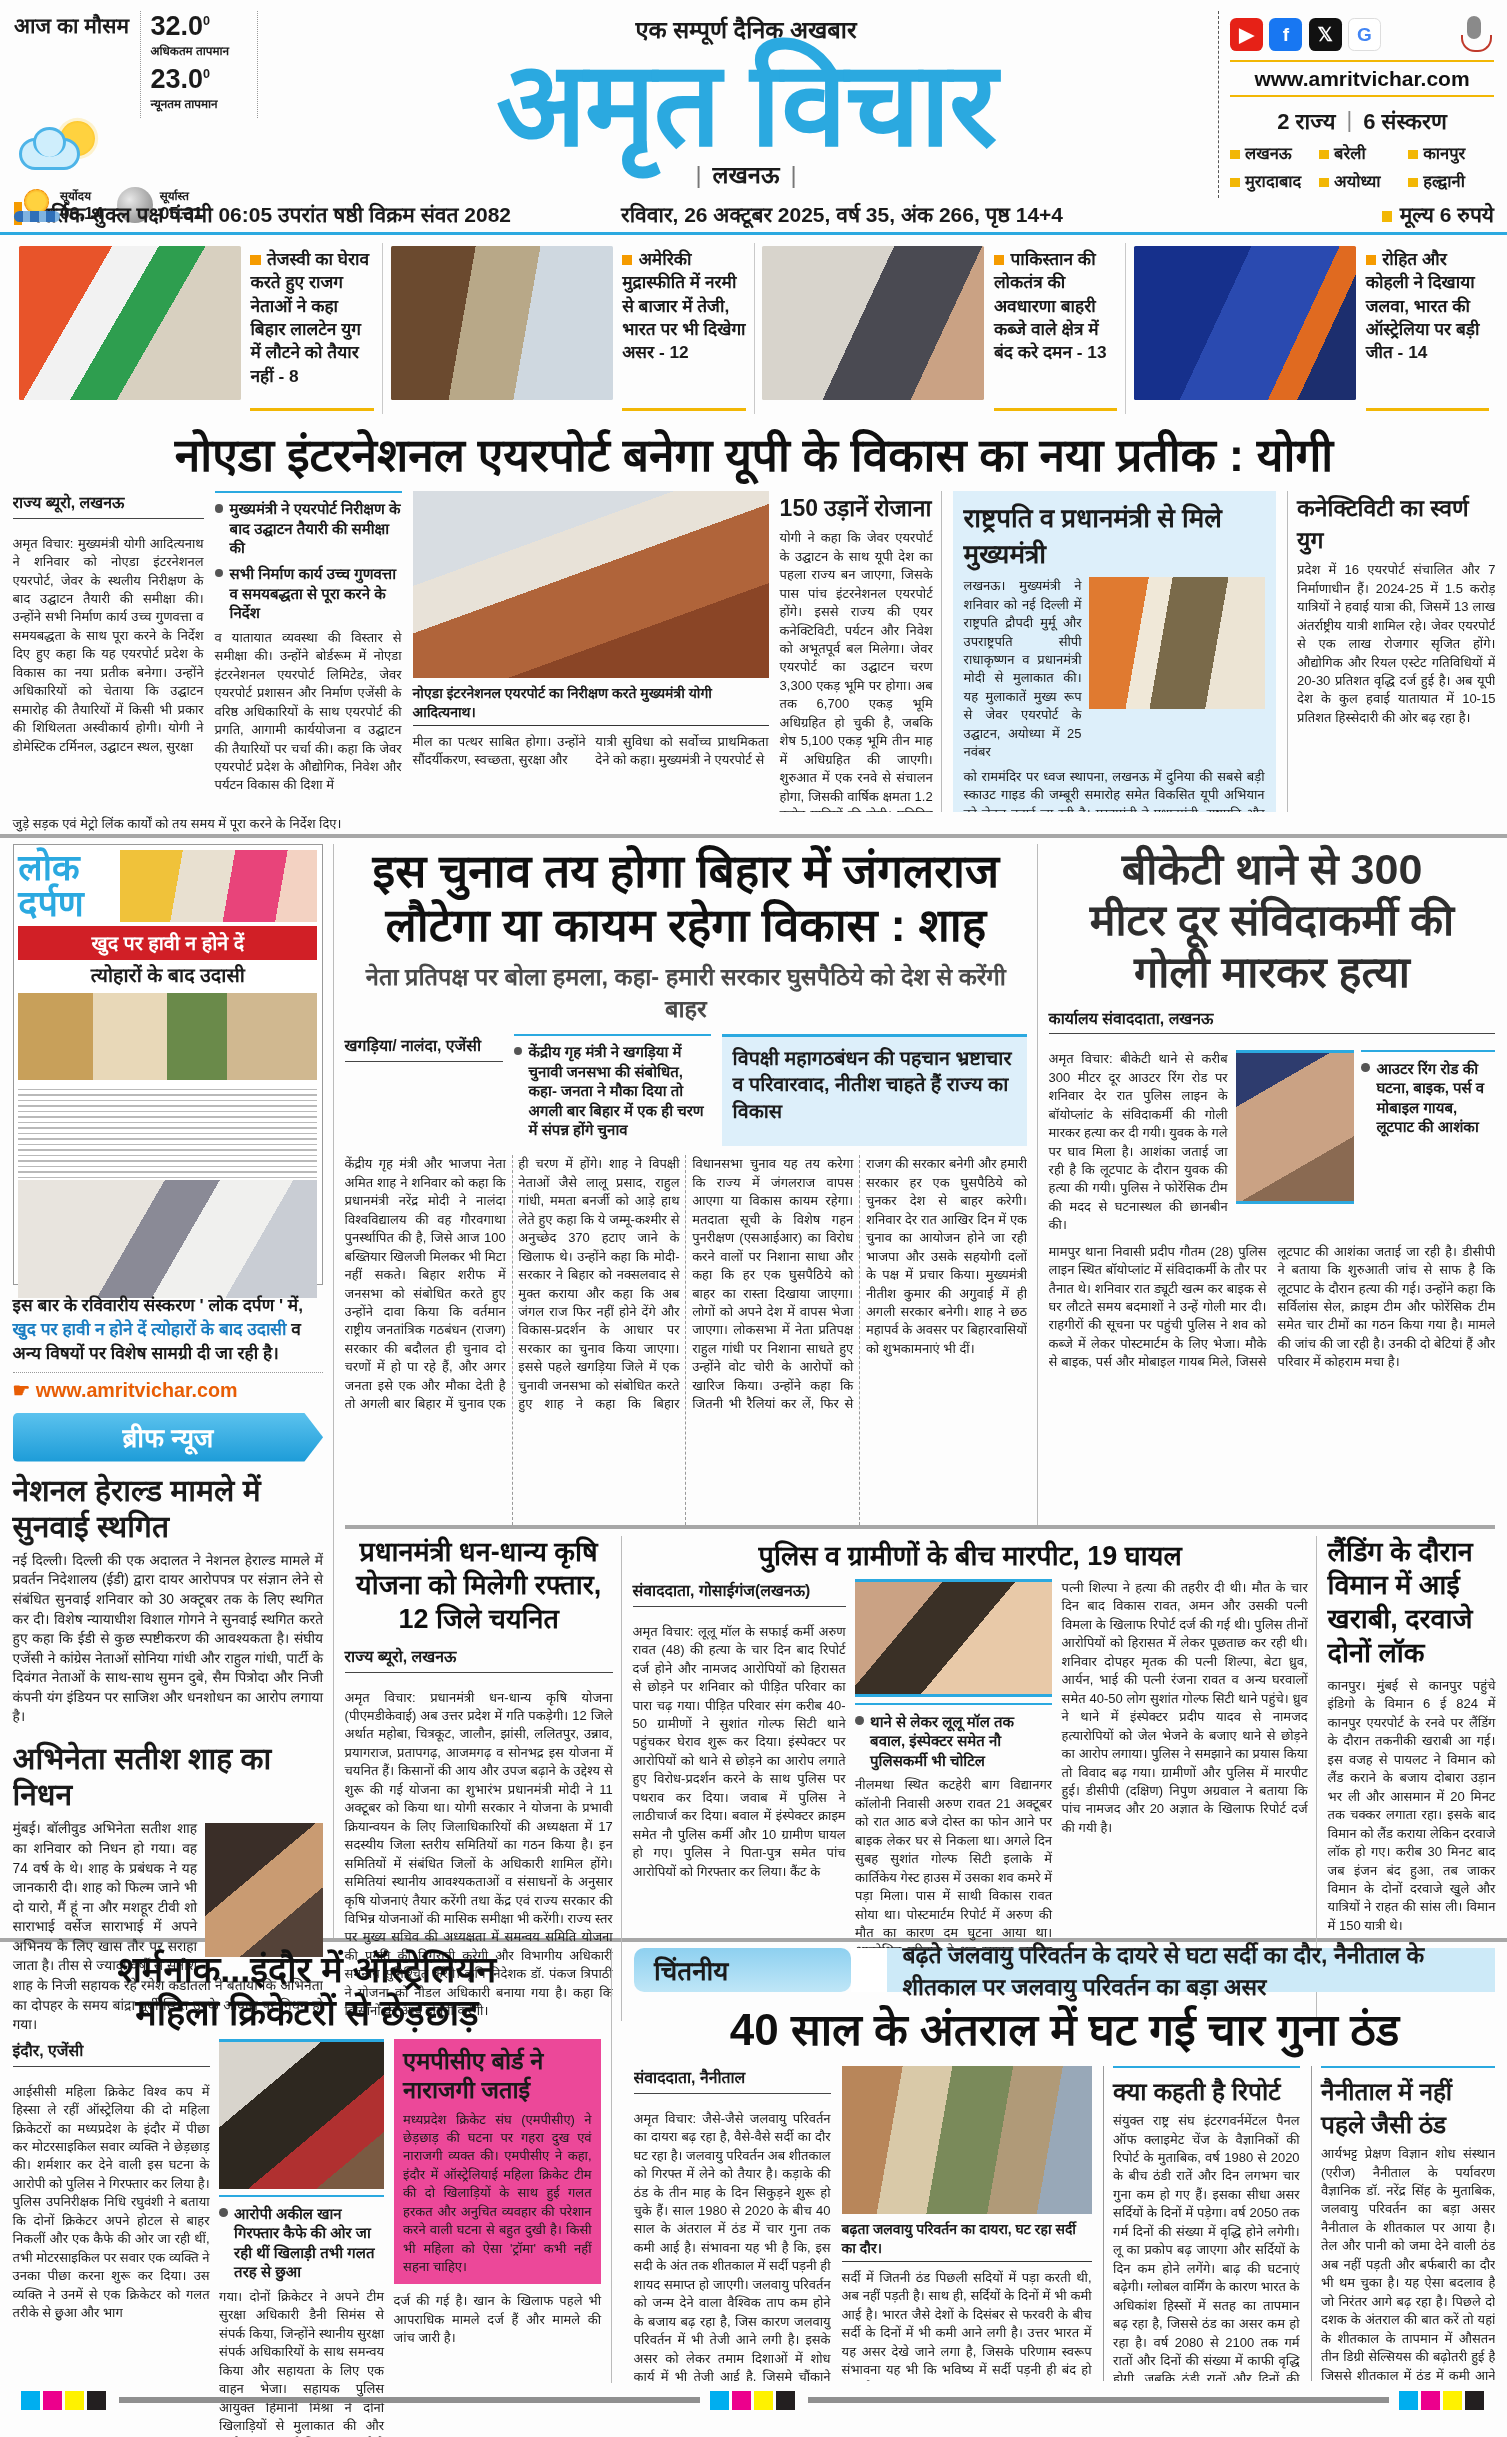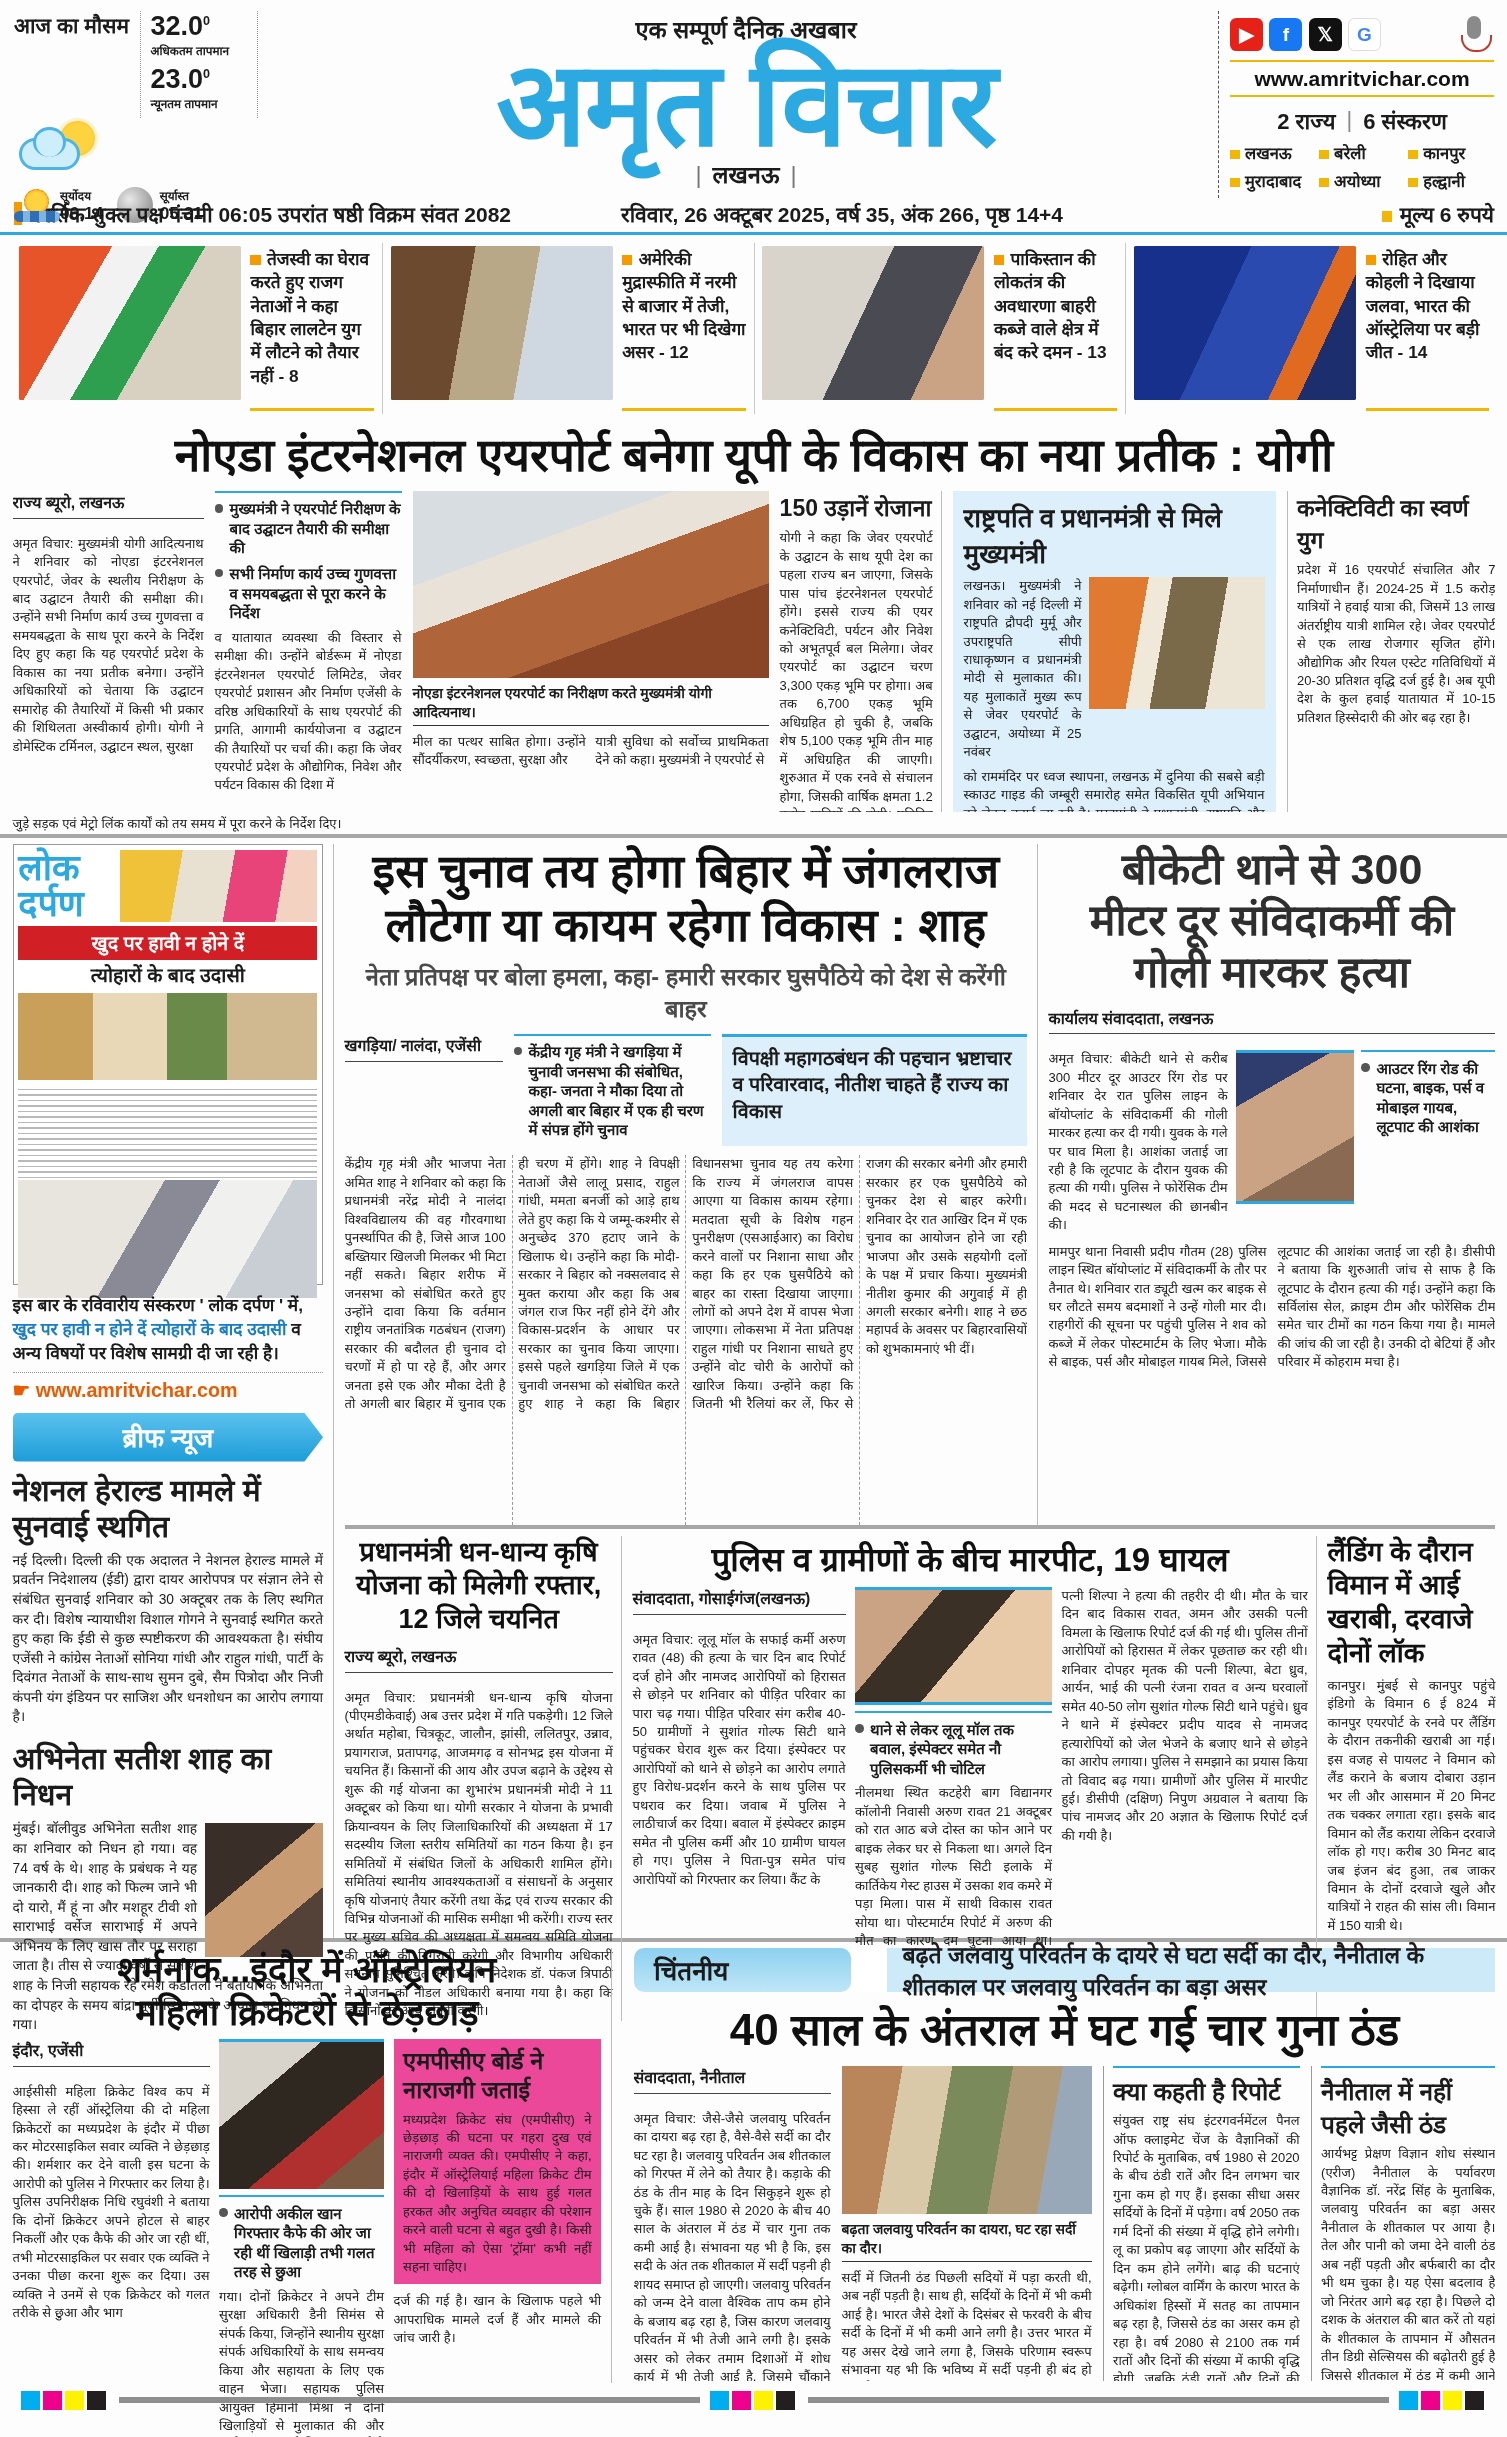--- a/index.html
+++ b/index.html
@@ -138,21 +138,21 @@
   .bkt-mid { display:flex; gap:7.9px; margin-top:6.3px; }
   .bkt-mid .body-txt { flex:1; }
   .bkt-photo { width:118px; height:154px; flex:none; background:linear-gradient(150deg,#2e3c6e 0 25%,#caa284 25% 70%,#8a6a52 70%); }
   .bkt-bullets { width:134px; flex:none; }
   .bkt-body2 { column-count:2; column-gap:11px; margin-top:7.9px; height:236px; overflow:hidden; }
 
   .row-bot { display:flex; gap:11px; flex:1; padding-top:6.3px; }
   .krishi { width:277px; flex:none; border-right:0.8px solid #bbb; padding-right:7.9px; }
   .krishi-h { font-size:27px; text-align:center; line-height:1.25; margin-bottom:7.9px; }
   .clash { width:684px; flex:none; border-right:0.8px solid #bbb; padding-right:7.9px; }
-  .clash-h { font-size:33px; text-align:center; margin-bottom:6.3px; }
+  .clash-h { font-size:27px; text-align:center; margin-bottom:6.3px; }
   .clash-grid { display:flex; gap:9.5px; }
   .clash-colA { width:213px; flex:none; }
   .clash-colB { width:197px; flex:none; }
   .clash-photo { height:118px; background:linear-gradient(130deg,#caa284 0 30%,#3a3026 30% 55%,#e8c9a8 55%); }
   .clash-colC { flex:1; }
   .landing { flex:1; }
   .landing-h { font-size:27px; line-height:1.25; margin-bottom:6.3px; }
 
   
   .bottom-band { display:flex; padding:6.3px 12.6px 0; gap:22px; height:441px;justify-content:center; }

